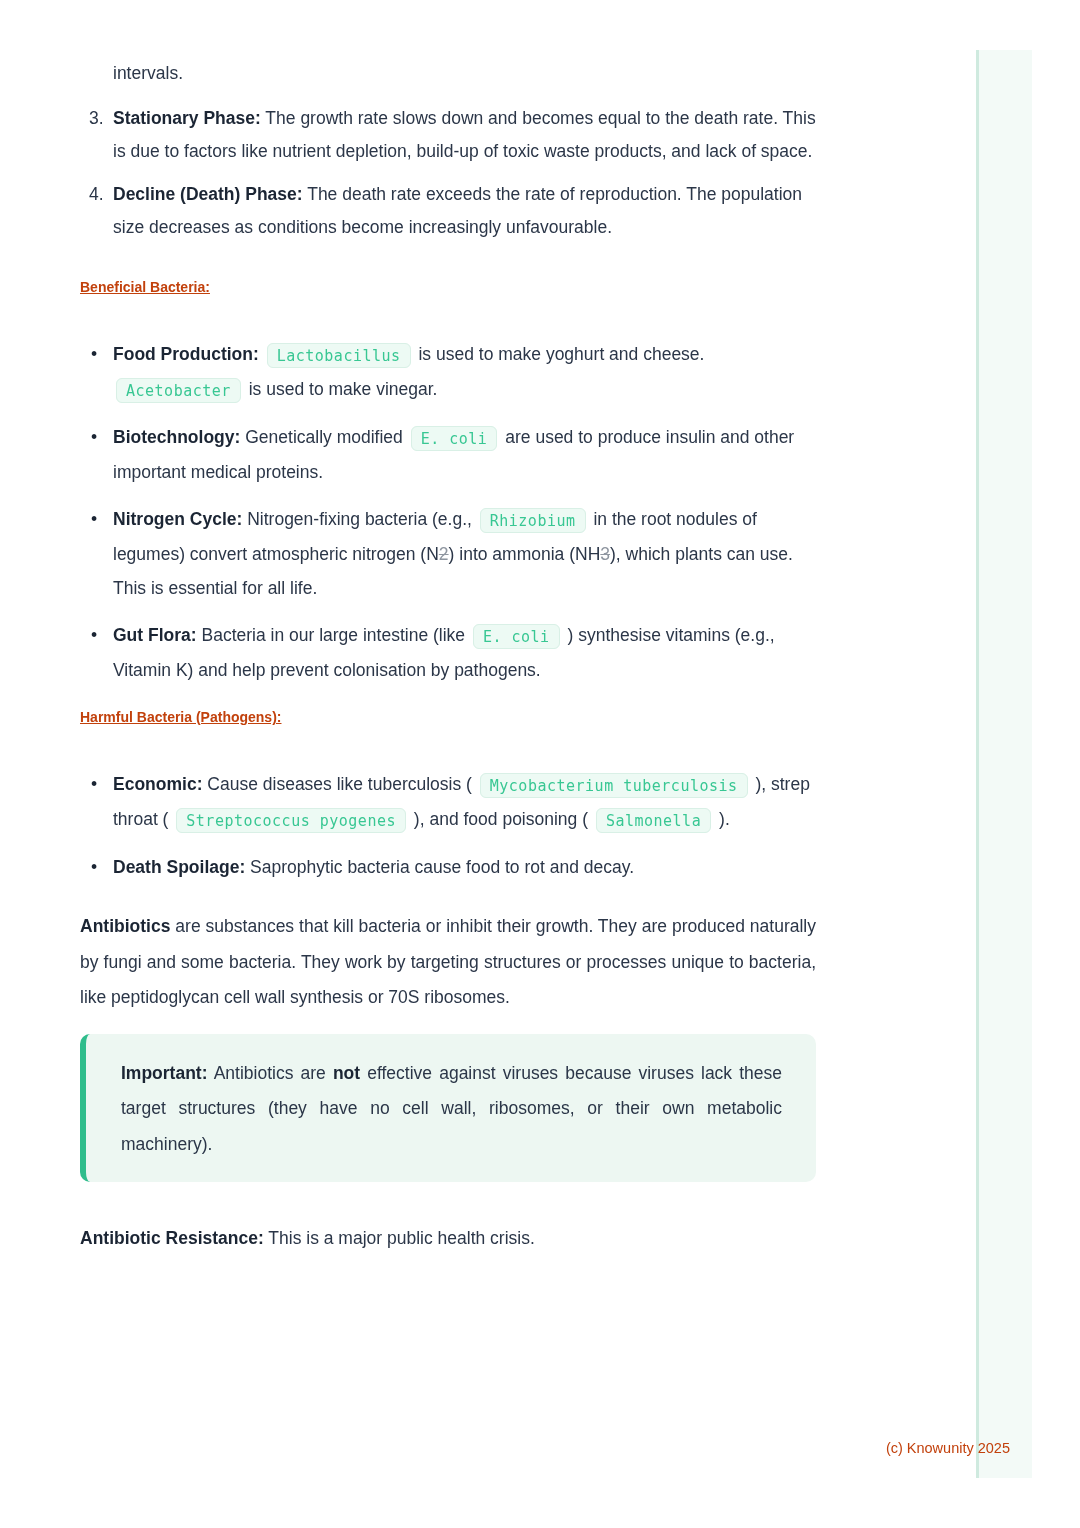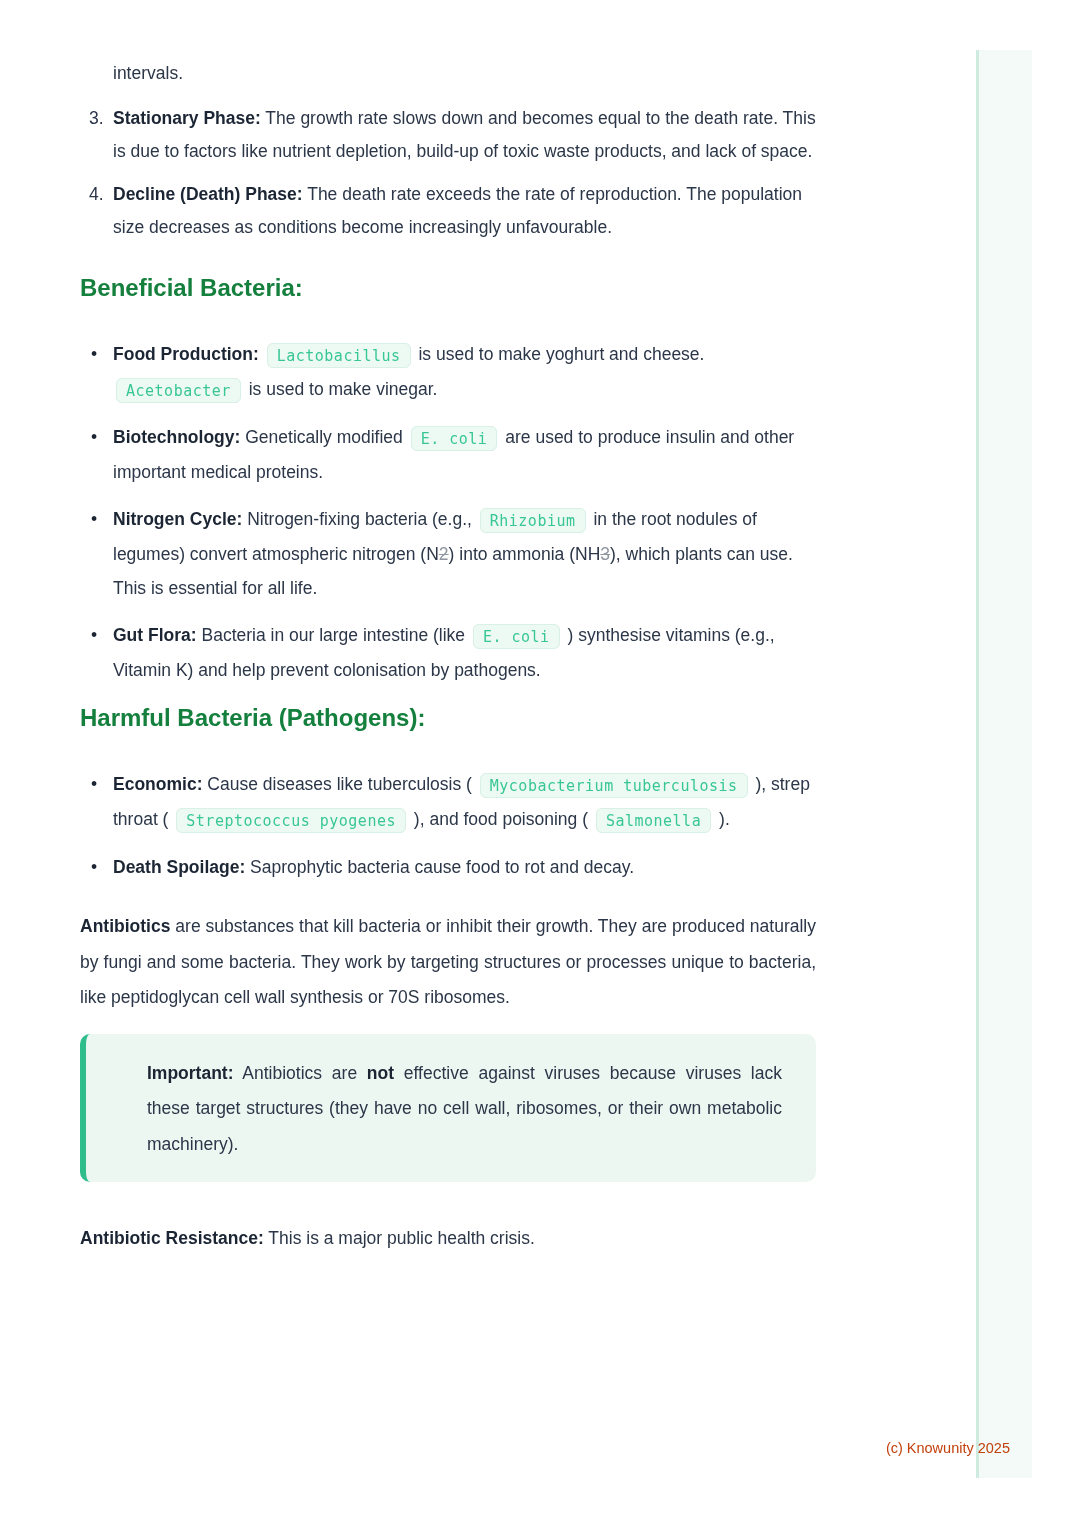--- a/index.html
+++ b/index.html
@@ -22,41 +22,41 @@
 
   .num-item { display:flex; margin:0 0 10px 0; }
   .num-item:first-of-type { margin-top:12px; }
   .num { flex:none; width:33px; padding-left:9px; box-sizing:border-box; }
   .num-body { flex:1; }
 
   h2 {
     margin:34px 0 0 0; font-size:24.5px; line-height:30px;
     font-weight:600; color:#8be5c4; letter-spacing:.2px;
   }
-  .subhead { margin-top:27px; font-size:24px; font-weight:bold; color:#15803d; }
+  .subhead { margin-top:27px; font-size:14px; font-weight:bold; color:#c2410c;text-decoration:underline; }
   .subhead.tight { margin-top:14px; }
 
   ul.bullets { list-style:none; margin:33px 0 0 0; padding:0; }
   ul.bullets li { position:relative; padding-left:33px; margin-bottom:13px; line-height:34px; }
   .dot { position:absolute; left:11px; top:0; color:#1b2534; }
 
   .chip {
     font-family:"DejaVu Sans Mono", monospace;
     font-size:15px; letter-spacing:.5px;
     color:#38c793; background:#edfaf4;
     border:1px solid #d9f0e6; border-radius:6px;
     padding:2.5px 9px; margin:0 3px;
   }
 
   .para-justify { margin-top:25px; text-align:justify; line-height:35.5px; }
 
   .callout {
     margin-top:18px; background:#edf7f2; border-radius:10px;
     border-left:6px solid #2fbd8c;
-    padding:22px 34px 20px 61px;
+    padding:22px 34px 20px 35px;
     text-align:justify; line-height:35.5px;
   }
 
   .bottom-line { margin-top:40px; }
 
   .footer-credit {
     position:absolute; top:1440px; right:70px; z-index:5;
     font-size:14.5px; color:#c2410c;
   }
 

